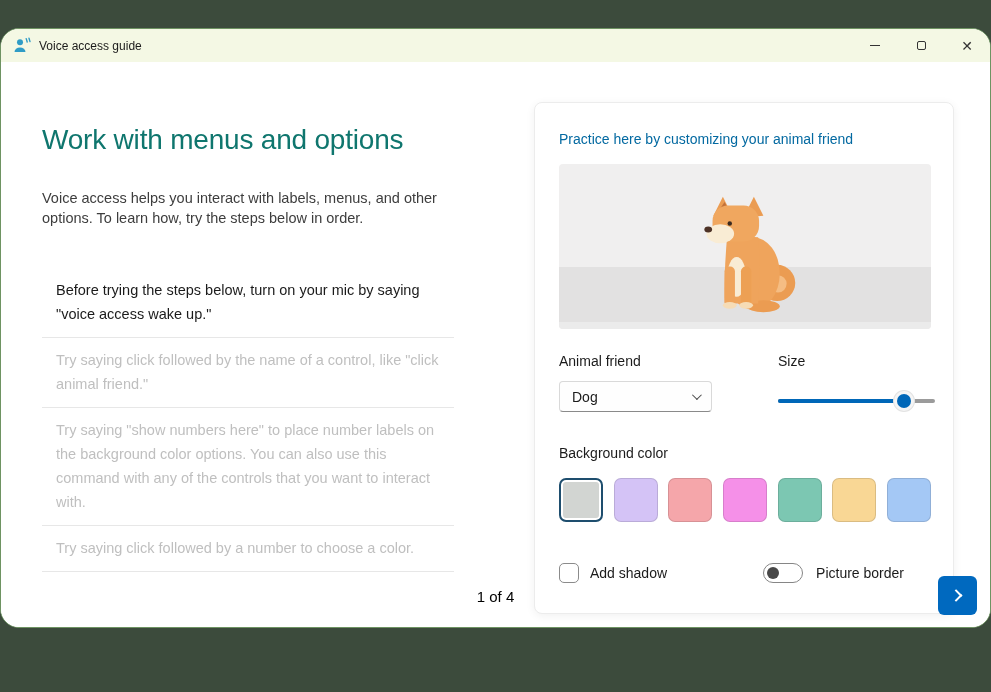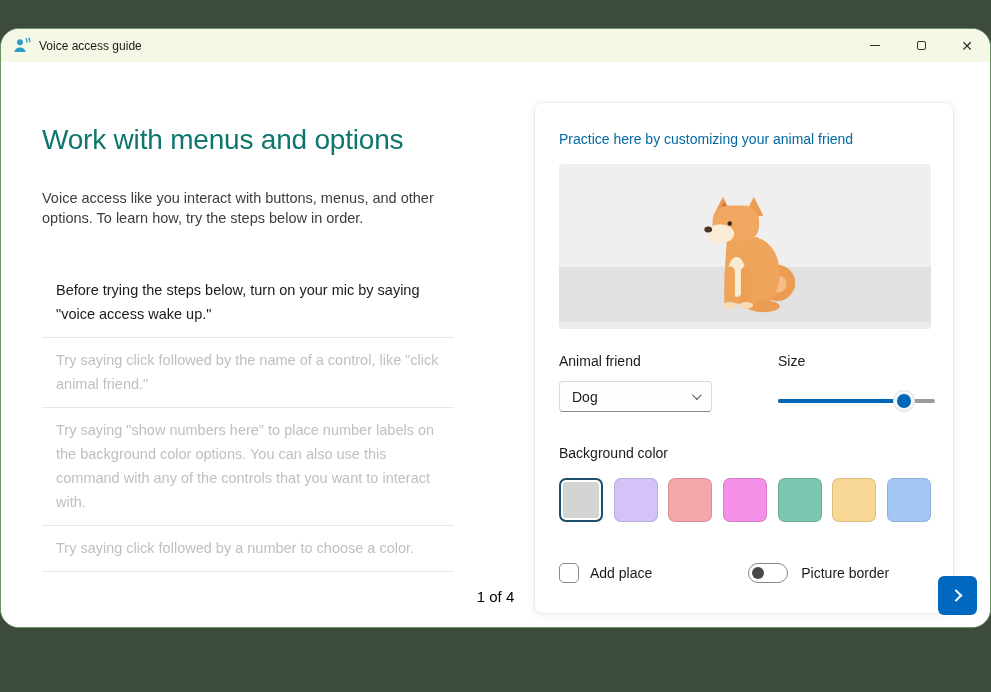--- a/index.html
+++ b/index.html
@@ -99,21 +99,21 @@
       <div class="caption-btn">
           <span class="glyph-close">✕</span>
         </div>
     </div>
   </div>
 
   <div class="content">
 
     <div class="left-col">
       <h1 class="page-title">Work with menus and options</h1>
-      <p class="intro">Voice access like you interact with buttons, menus, and other options. To learn how, try the steps below in order.</p>
+      <p class="intro">Voice access helps you interact with labels, menus, and other options. To learn how, try the steps below in order.</p>
 
       <div class="steps">
         <div class="step active"><span>Before trying the steps below, turn on your mic by saying "voice access wake up."</span></div>
         <div class="step"><span>Try saying click followed by the name of a control, like "click animal friend."</span></div>
         <div class="step"><span>Try saying "show numbers here" to place number labels on the background color options. You can also use this command with any of the controls that you want to interact with.</span></div>
         <div class="step"><span>Try saying click followed by a number to choose a color.</span></div>
       </div>
     </div>
 
     <div class="card">
@@ -169,21 +169,21 @@
           <div class="swatch" style="background: rgb(245, 166, 170);"></div>
           <div class="swatch" style="background: rgb(245, 144, 232);"></div>
           <div class="swatch" style="background: rgb(124, 199, 178);"></div>
           <div class="swatch" style="background: rgb(249, 215, 149);"></div>
           <div class="swatch" style="background: rgb(164, 200, 245);"></div>
         </div>
       </div>
 
       <div class="options-row">
         <div class="checkbox"></div>
-        <span class="check-label">Add place</span>
+        <span class="check-label">Add shadow</span>
         <div class="toggle">
           <div class="knob"></div>
         </div>
         <span class="toggle-label">Picture border</span>
       </div>
     </div>
 
     <div class="page-indicator">1 of 4</div>
     <button class="next-btn">
       <span class="chev-right"></span>

